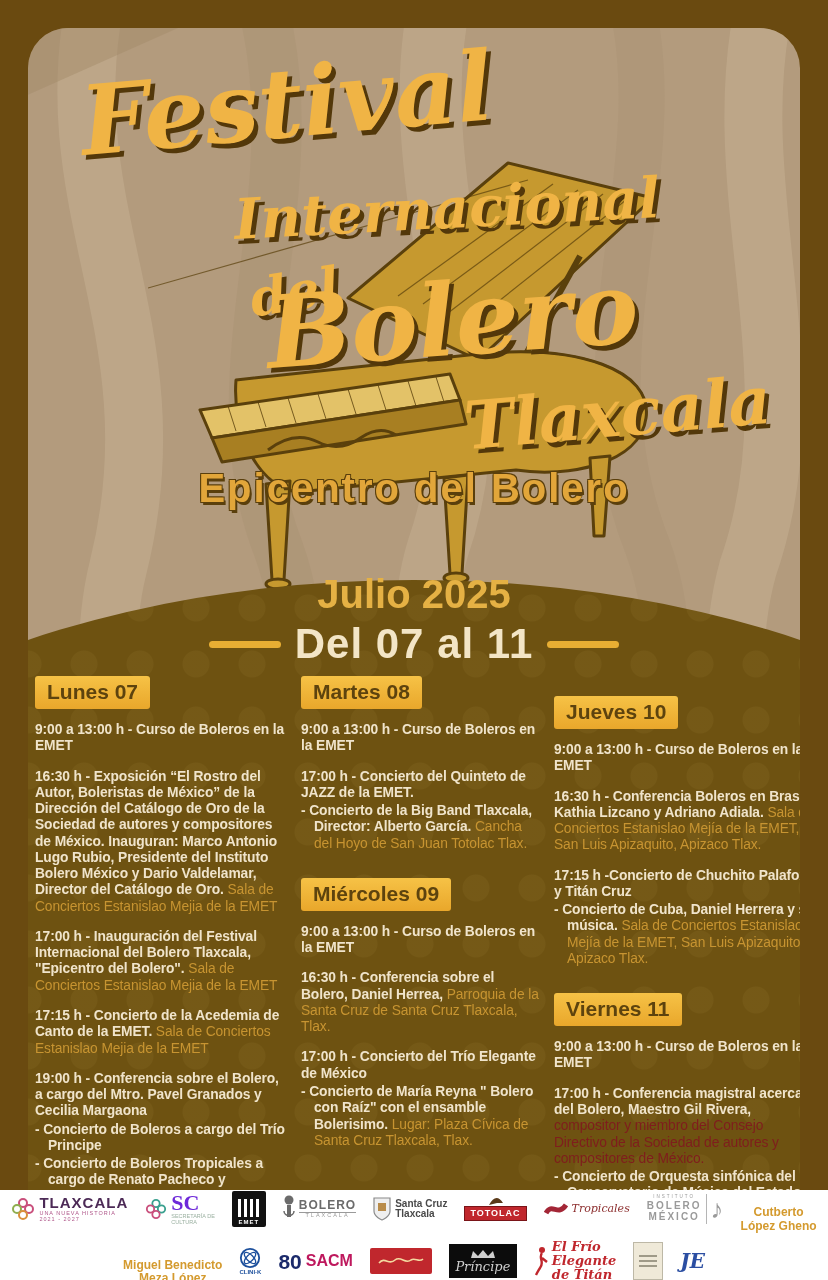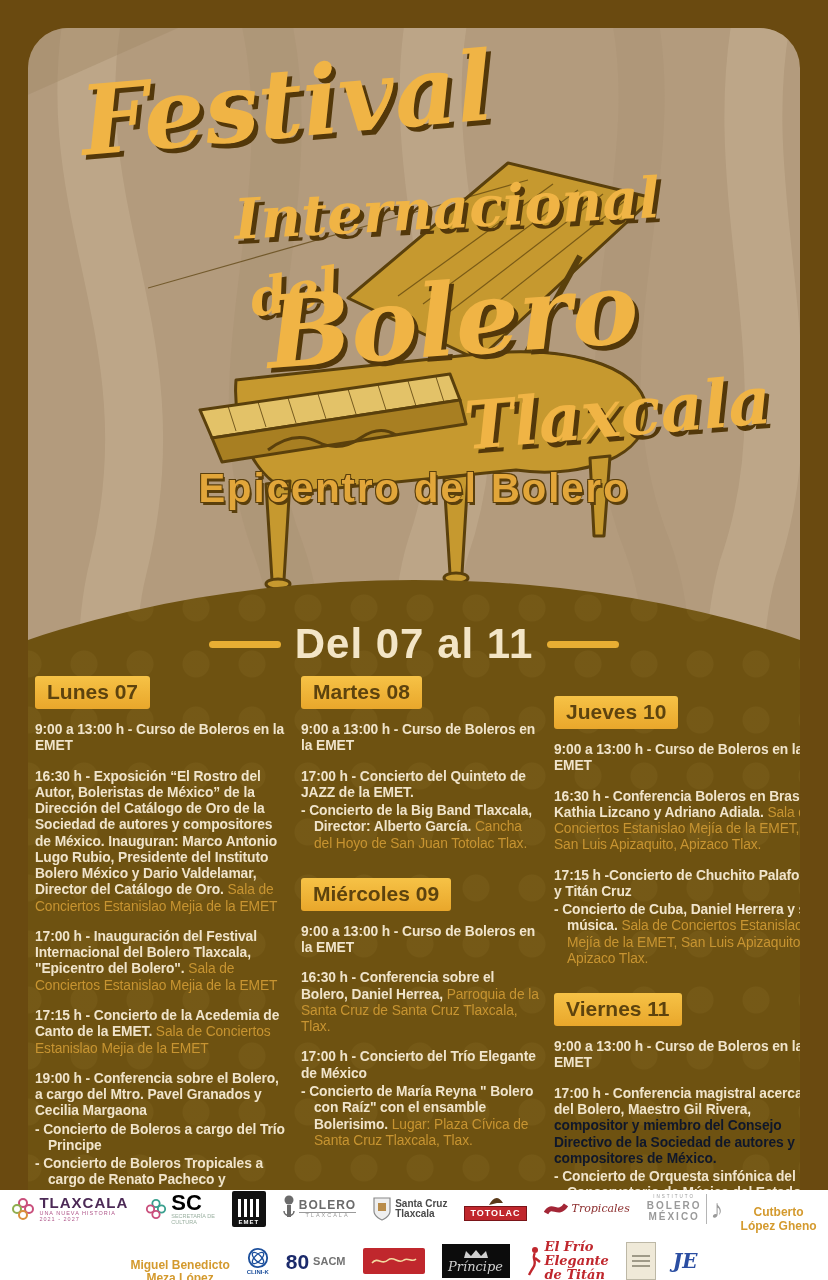--- a/index.html
+++ b/index.html
@@ -37,49 +37,49 @@
   .schedule{position:absolute;z-index:4;left:7px;right:4px;top:648px;display:flex;gap:13px;}
   .column{flex:0 0 auto;}
   .col1{width:253px;} .col2{width:240px;} .col3{width:262px;margin-top:20px;}
   .day-badge{display:inline-block;background:linear-gradient(#f6c246,#e9a72b);color:#5d430e;
      font-size:21px;font-weight:800;padding:4px 12px 5px;border-radius:3px;margin:0 0 13px;}
   .block{margin:0 0 26px;}
   .event{margin:14px 0 0;font-size:13.8px;line-height:1.18;letter-spacing:-0.1px;}
   .event:first-of-type{margin-top:0;}
   .event.bullet{margin-top:2px;padding-left:13px;text-indent:-13px;}
   .seg-b{color:#f0e4cb;font-weight:bold;}
-  .seg-r{color:#0f172a;font-weight:bold;}
+  .seg-r{color:#7f1d1d;font-weight:normal;}
   .seg-g{color:#c79431;font-weight:normal;}
   
   .footer{position:absolute;left:0;right:0;bottom:0;height:90px;background:#ffffff;z-index:5;
           display:flex;flex-direction:column;justify-content:center;gap:3px;}
   .lrow{display:flex;align-items:center;justify-content:center;gap:17px;}
   .logo{display:flex;align-items:center;gap:4px;}
   .stack{display:flex;flex-direction:column;line-height:1.05;}
   .tlx-name{font-size:15px;font-weight:800;color:#4c2a56;letter-spacing:1px;}
   .tlx-sub{font-size:5.5px;color:#b0578a;letter-spacing:1px;}
-  .sc-abbr{font-size:22px;font-weight:800;color:#000000;}
+  .sc-abbr{font-size:22px;font-weight:800;color:#6d28d9;font-family:Liberation Serif, serif;}
   .sc-sub{font-size:5.5px;color:#9ab0a0;}
   .emet-box{width:34px;height:34px;background:#111;border-radius:2px;display:flex;flex-direction:column;
             align-items:center;justify-content:flex-end;padding-bottom:2px;}
   .emet-keys{width:22px;height:18px;background:repeating-linear-gradient(90deg,#fff 0 3px,#111 3px 6px);margin-bottom:2px;}
   .emet-label{color:#fff;font-size:6px;font-weight:bold;letter-spacing:1px;}
   .bolfest-label{font-size:12px;font-weight:bold;color:#6b6b6b;letter-spacing:1px;border-bottom:1px solid #9a9a9a;}
   .bolfest-sub{font-size:5.5px;color:#9a9a9a;letter-spacing:2px;text-align:center;}
   .crest-name{font-size:10px;font-weight:bold;color:#4a4a4a;line-height:1;}
   .tot-box{background:#c0272d;color:#fff;font-size:9px;font-weight:800;padding:2px 5px;border:1px solid #7a1418;letter-spacing:1px;}
   .chi-name{font-family:"DejaVu Serif",serif;font-style:italic;font-size:11px;color:#8d2f2f;}
   .bmx-l{font-size:10px;font-weight:800;color:#9a9a9a;letter-spacing:2px;line-height:1.1;}
   .bmx-sup{font-size:4.5px;color:#9a9a9a;letter-spacing:2px;}
   .vdiv{width:1px;height:30px;background:#b5b5b5;}
   .note{font-size:26px;color:#9a9a9a;line-height:1;}
   .goldname{font-size:12px;font-weight:bold;color:#d49a2e;text-align:center;line-height:1.15;margin-top:22px;}
   .clinik-label{font-size:6px;font-weight:bold;color:#1c4f9c;text-align:center;}
   .sacm-num{font-size:21px;font-weight:800;color:#1b2a6b;line-height:1;}
-  .sacm-label{font-size:11px;font-weight:800;color:#737373;}
+  .sacm-label{font-size:16px;font-weight:800;color:#be185d;}
   .redbox{width:62px;height:26px;background:#c0272d;border-radius:2px;display:flex;align-items:center;justify-content:center;}
   .prin-box{width:68px;height:34px;background:#0c0c0c;display:flex;flex-direction:column;align-items:center;justify-content:center;}
   .prin-label{font-family:"DejaVu Serif",serif;font-style:italic;font-size:13px;color:#cfcfcf;}
   .frio-txt{font-family:"DejaVu Serif",serif;font-style:italic;font-size:13px;color:#c0272d;font-weight:bold;line-height:1.1;}
   .cert{width:28px;height:36px;background:#efe9d8;border:1px solid #bdb8a6;display:flex;flex-direction:column;gap:3px;
         align-items:center;justify-content:center;}
   .cert i{display:block;width:18px;height:2px;background:#9f9a88;}
   .je-label{font-family:"DejaVu Serif",serif;font-style:italic;font-weight:bold;font-size:20px;color:#2b4ea2;}
 </style>
 </head>
@@ -139,20 +139,21 @@
 
     <div class="t t-festival">Festival</div>
     <div class="t t-internacional">Internacional</div>
     <div class="t t-del">del</div>
     <div class="t t-bolero">Bolero</div>
     <div class="t t-tlaxcala">Tlaxcala</div>
     <div class="t-epicentro">Epicentro del Bolero</div>
 
     <div class="dome"></div>
 
+    <div class="month">Julio 2025</div>
     <div class="daterange">
       <span class="dash"></span>
       <span class="txt">Del 07 al 11</span>
       <span class="dash"></span>
     </div>
 
     <div class="schedule" id="schedule-columns">
         <div class="column col1">
           <div class="block"><div class="day-badge">Lunes 07</div><p class="event"><span class="seg-b">9:00 a 13:00 h - Curso de Boleros en la EMET</span></p><p class="event"><span class="seg-b">16:30 h - Exposición “El Rostro del Autor, Boleristas de México” de la Dirección del Catálogo de Oro de la Sociedad de autores y compositores de México. Inauguran: Marco Antonio Lugo Rubio, Presidente del Instituto Bolero México y Dario Valdelamar, Director del Catálogo de Oro. </span><span class="seg-g">Sala de Conciertos Estanislao Mejia de la EMET</span></p><p class="event"><span class="seg-b">17:00 h - Inauguración del Festival Internacional del Bolero Tlaxcala, "Epicentro del Bolero". </span><span class="seg-g">Sala de Conciertos Estanislao Mejia de la EMET</span></p><p class="event"><span class="seg-b">17:15 h - Concierto de la Acedemia de Canto de la EMET. </span><span class="seg-g">Sala de Conciertos Estanislao Mejia de la EMET</span></p><p class="event"><span class="seg-b">19:00 h - Conferencia sobre el Bolero, a cargo del Mtro. Pavel Granados y Cecilia Margaona</span></p><p class="event bullet"><span class="seg-b">- Concierto de Boleros a cargo del Trío Principe</span></p><p class="event bullet"><span class="seg-b">- Concierto de Boleros Tropicales a cargo de Renato Pacheco y Derrumbe Orquesta. </span><span class="seg-g">Kiosko de Santa Ana Chiautempan</span></p></div>
         </div>

